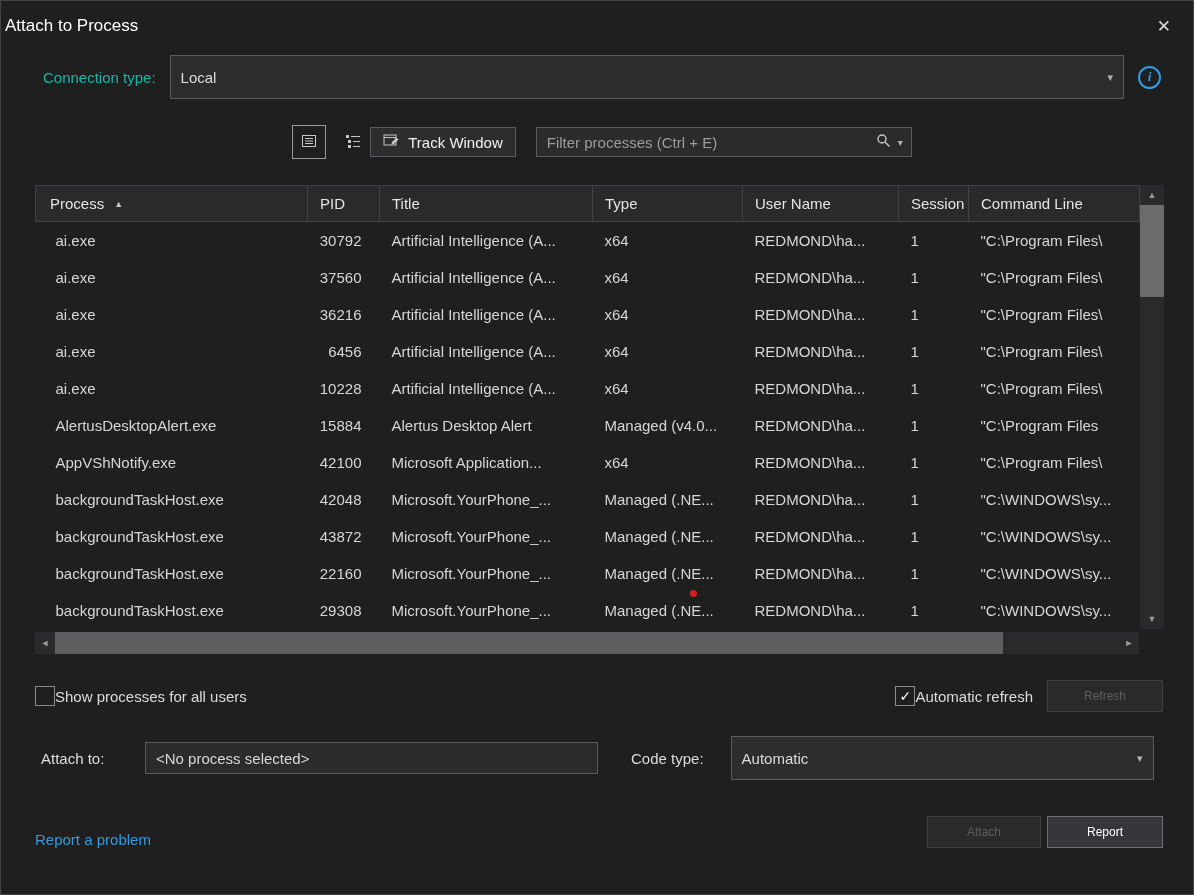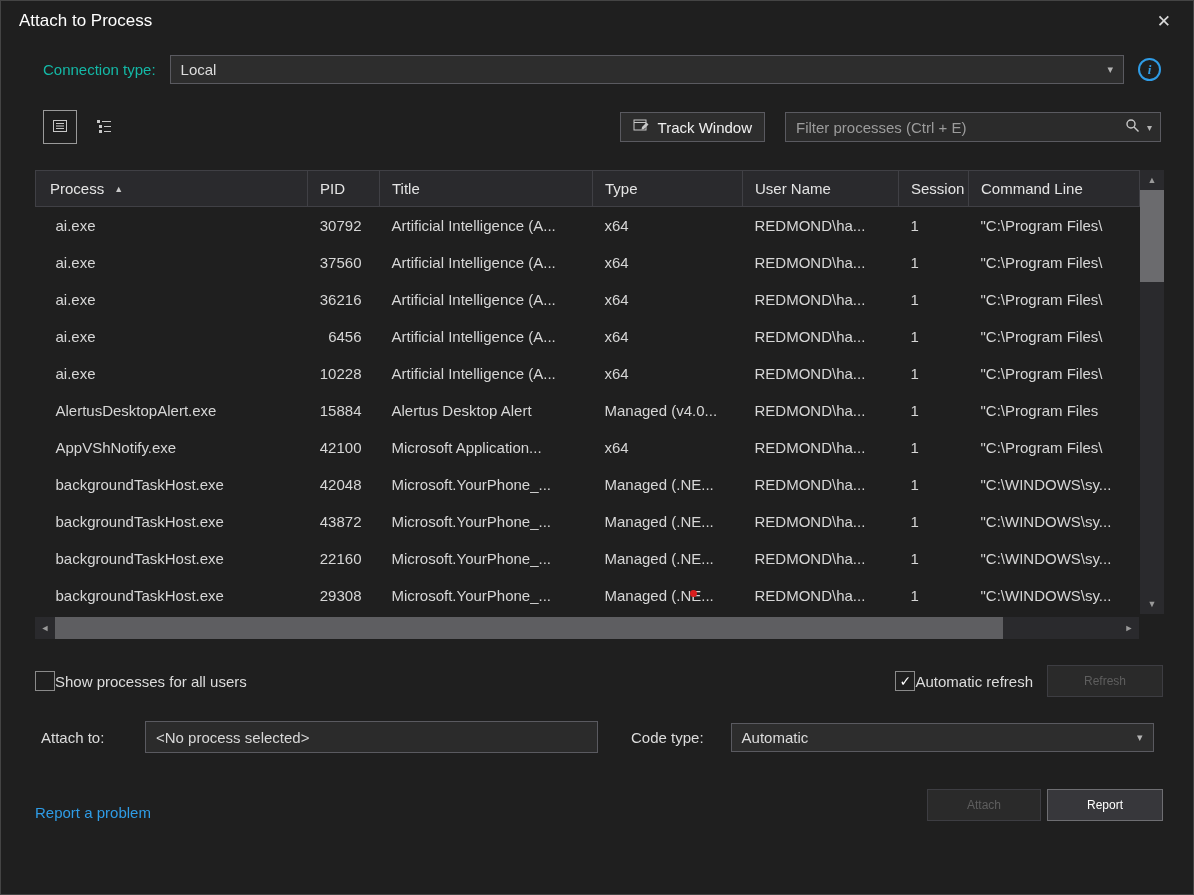--- a/index.html
+++ b/index.html
@@ -2,32 +2,32 @@
 <html><head>
 <meta charset="utf-8">
 <style>
   html,body{margin:0;padding:0;background:#111;}
   .dialog{
     width:1194px;height:895px;background:#1f1f1f;position:relative;overflow:hidden;
     font-family:"Liberation Sans",sans-serif;font-size:15px;color:#dcdcdc;
     border:1px solid #444;box-sizing:border-box;
   }
   
-  .titlebar{display:flex;justify-content:space-between;align-items:flex-start;padding:10px 14px 0 18px;height:40px;box-sizing:border-box}
+  .titlebar{display:flex;justify-content:space-between;align-items:center;padding:10px 14px 0 4px;height:40px;box-sizing:border-box}
   .title{font-size:17px;color:#ffffff}
   .close-btn{background:none;border:none;color:#d8d8d8;font-size:17px;line-height:1;padding:2px 8px;cursor:default;font-family:inherit}
   
   .connection-row{display:flex;align-items:center;margin:14px 32px 0 42px;gap:14px}
   .lbl{white-space:nowrap;color:#14b8a6}
-  .combobox{height:29px;background:#2d2d2d;border:1px solid #5a5a60;display:flex;align-items:center;justify-content:space-between;padding:0 10px;box-sizing:border-box}
+  .combobox{height:44px;background:#2d2d2d;border:1px solid #5a5a60;display:flex;align-items:center;justify-content:space-between;padding:0 10px;box-sizing:border-box}
   .combobox .chevron{color:#b4b4b4;font-size:11px;margin-left:8px}
   .combo-flex{flex:1}
   .info-icon{width:19px;height:19px;border:2px solid #2f9ce6;border-radius:50%;color:#2f9ce6;display:flex;align-items:center;justify-content:center;font:italic bold 13px "Liberation Serif",serif;flex:none}
   
-  .toolbar-row{display:flex;justify-content:space-between;align-items:center;margin:26px 32px 11px 42px}
+  .toolbar-row{display:flex;justify-content:center;align-items:center;margin:26px 32px 11px 42px}
   .icon-group{display:flex;gap:10px;align-items:center}
   .icon-btn{width:34px;height:34px;background:transparent;border:1px solid transparent;display:flex;align-items:center;justify-content:center;padding:0}
   .icon-btn.bordered{border-color:#9a9a9a}
   .right-group{display:flex;gap:20px;align-items:center}
   .track-btn{height:30px;display:flex;align-items:center;gap:8px;background:#2d2d2d;border:1px solid #5a5a60;color:#f0f0f0;padding:0 12px;font-size:15px;font-family:inherit;box-sizing:border-box}
   .filter-box{width:376px;height:30px;background:#2b2b2b;border:1px solid #5a5a60;display:flex;align-items:center;box-sizing:border-box;padding:0 8px;gap:7px}
   .filter-box input{flex:1;background:transparent;border:none;outline:none;color:#dcdcdc;font-family:inherit;font-size:15px;min-width:0}
   .filter-box input::placeholder{color:#9c9c9c}
   .filter-chevron{color:#b4b4b4;font-size:10px}
   

